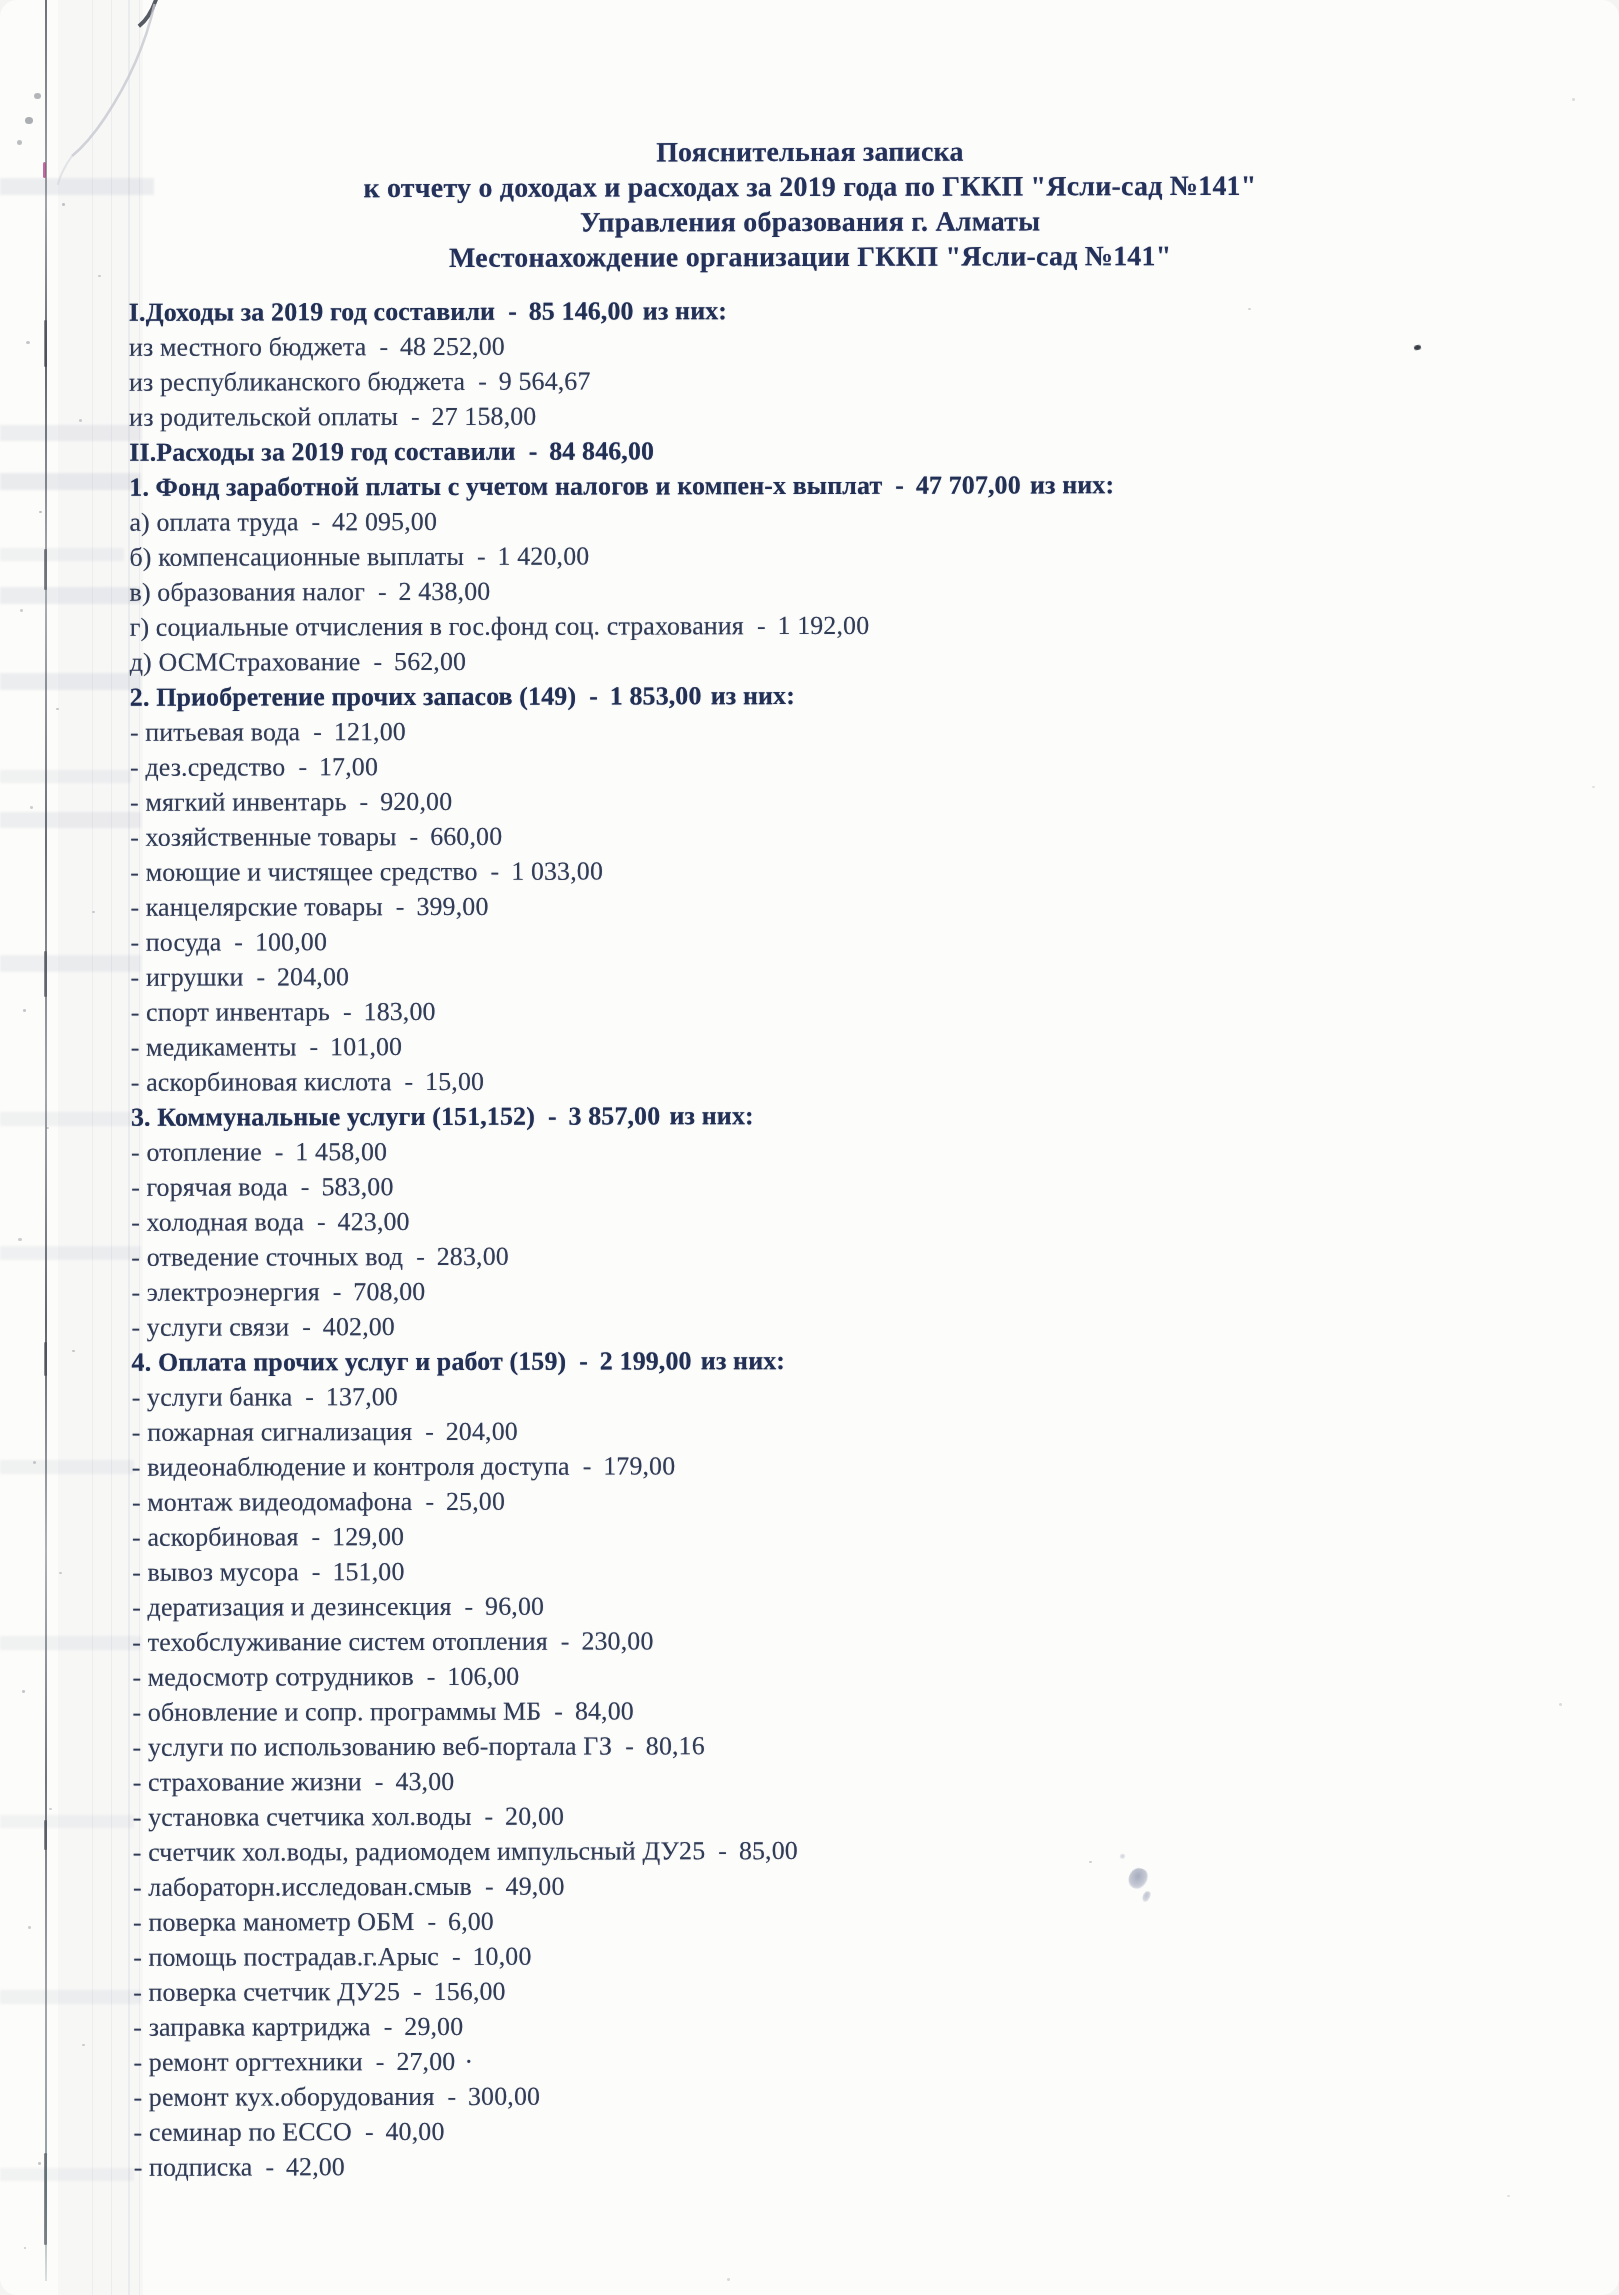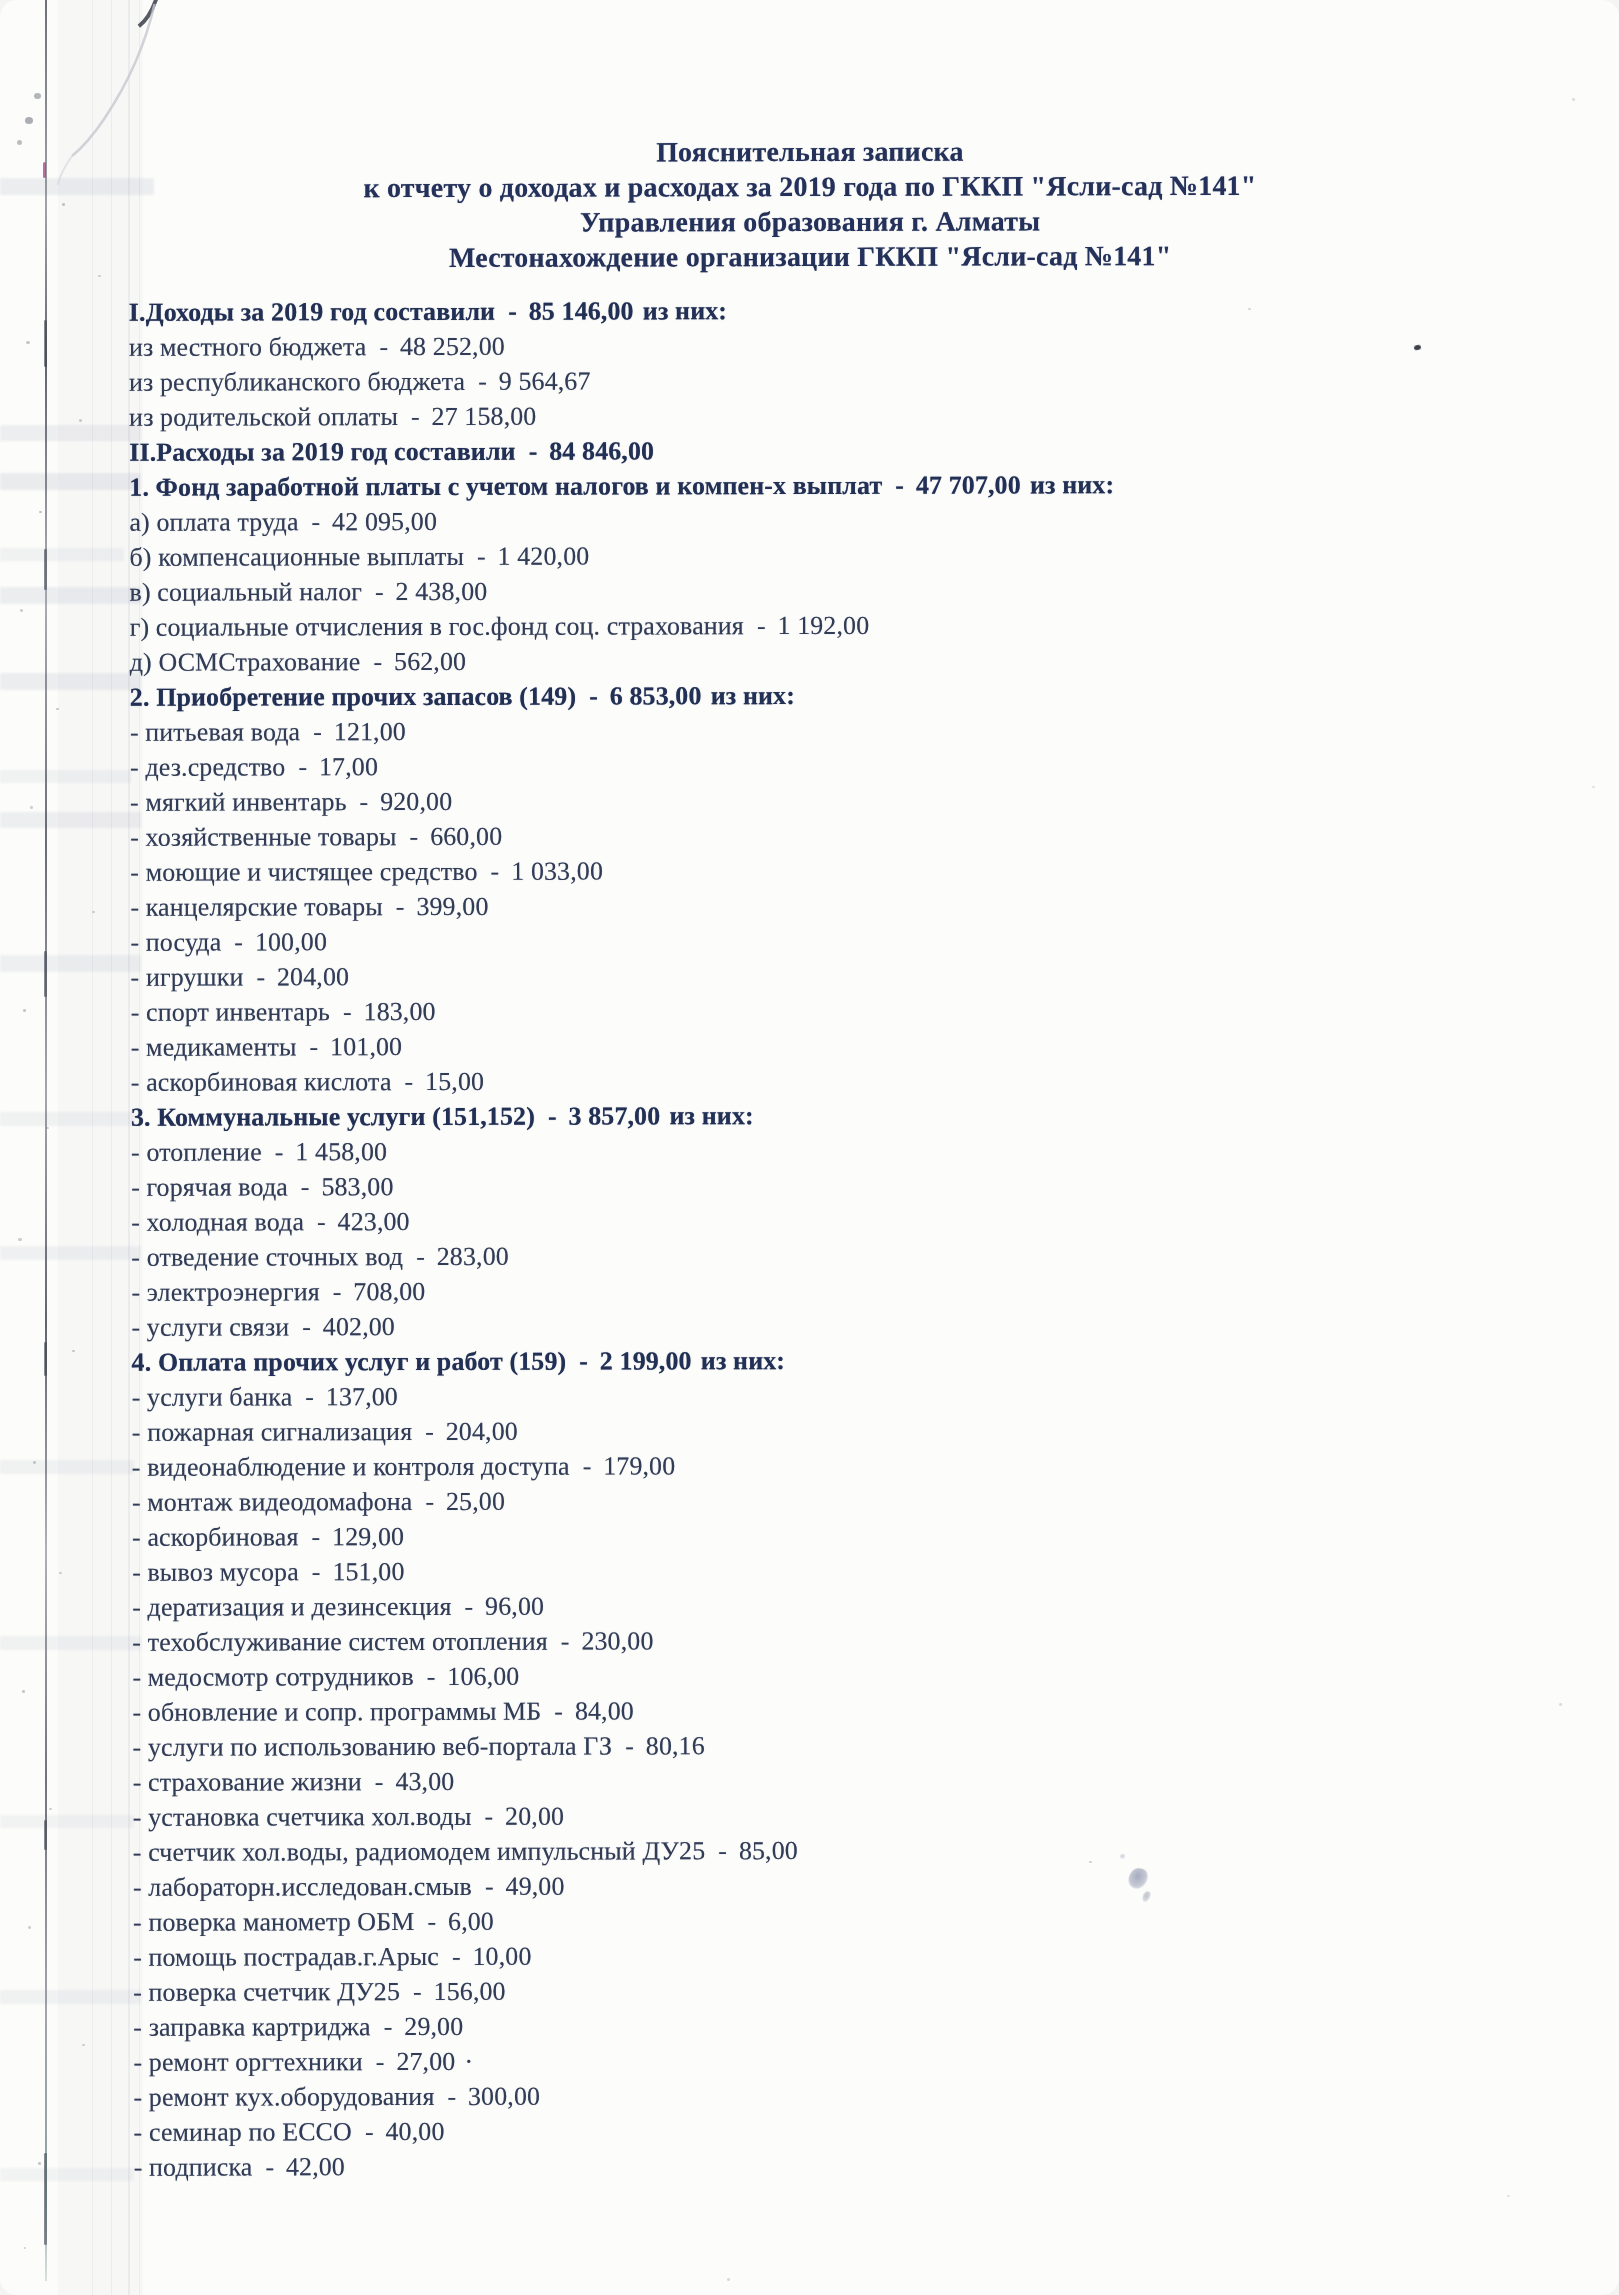--- a/index.html
+++ b/index.html
@@ -180,33 +180,33 @@
 
     <div class="line">
       <span class="lbl">а) оплата труда</span><span class="dash">-</span><span class="val">42 095,00</span>
     </div>
 
     <div class="line">
       <span class="lbl">б) компенсационные выплаты</span><span class="dash">-</span><span class="val">1 420,00</span>
     </div>
 
     <div class="line">
-      <span class="lbl">в) социальный налог</span><span class="dash">-</span><span class="val">2 438,00</span>
+      <span class="lbl">в) образования налог</span><span class="dash">-</span><span class="val">2 438,00</span>
     </div>
 
     <div class="line">
       <span class="lbl">г) социальные отчисления в гос.фонд соц. страхования</span><span class="dash">-</span><span class="val">1 192,00</span>
     </div>
 
     <div class="line">
       <span class="lbl">д) ОСМСтрахование</span><span class="dash">-</span><span class="val">562,00</span>
     </div>
 
     <div class="line bold">
-      <span class="lbl">2. Приобретение прочих запасов (149)</span><span class="dash">-</span><span class="val">6 853,00</span><span class="sfx">из них:</span>
+      <span class="lbl">2. Приобретение прочих запасов (149)</span><span class="dash">-</span><span class="val">1 853,00</span><span class="sfx">из них:</span>
     </div>
 
     <div class="line">
       <span class="lbl">- питьевая вода</span><span class="dash">-</span><span class="val">121,00</span>
     </div>
 
     <div class="line">
       <span class="lbl">- дез.средство</span><span class="dash">-</span><span class="val">17,00</span>
     </div>
 

